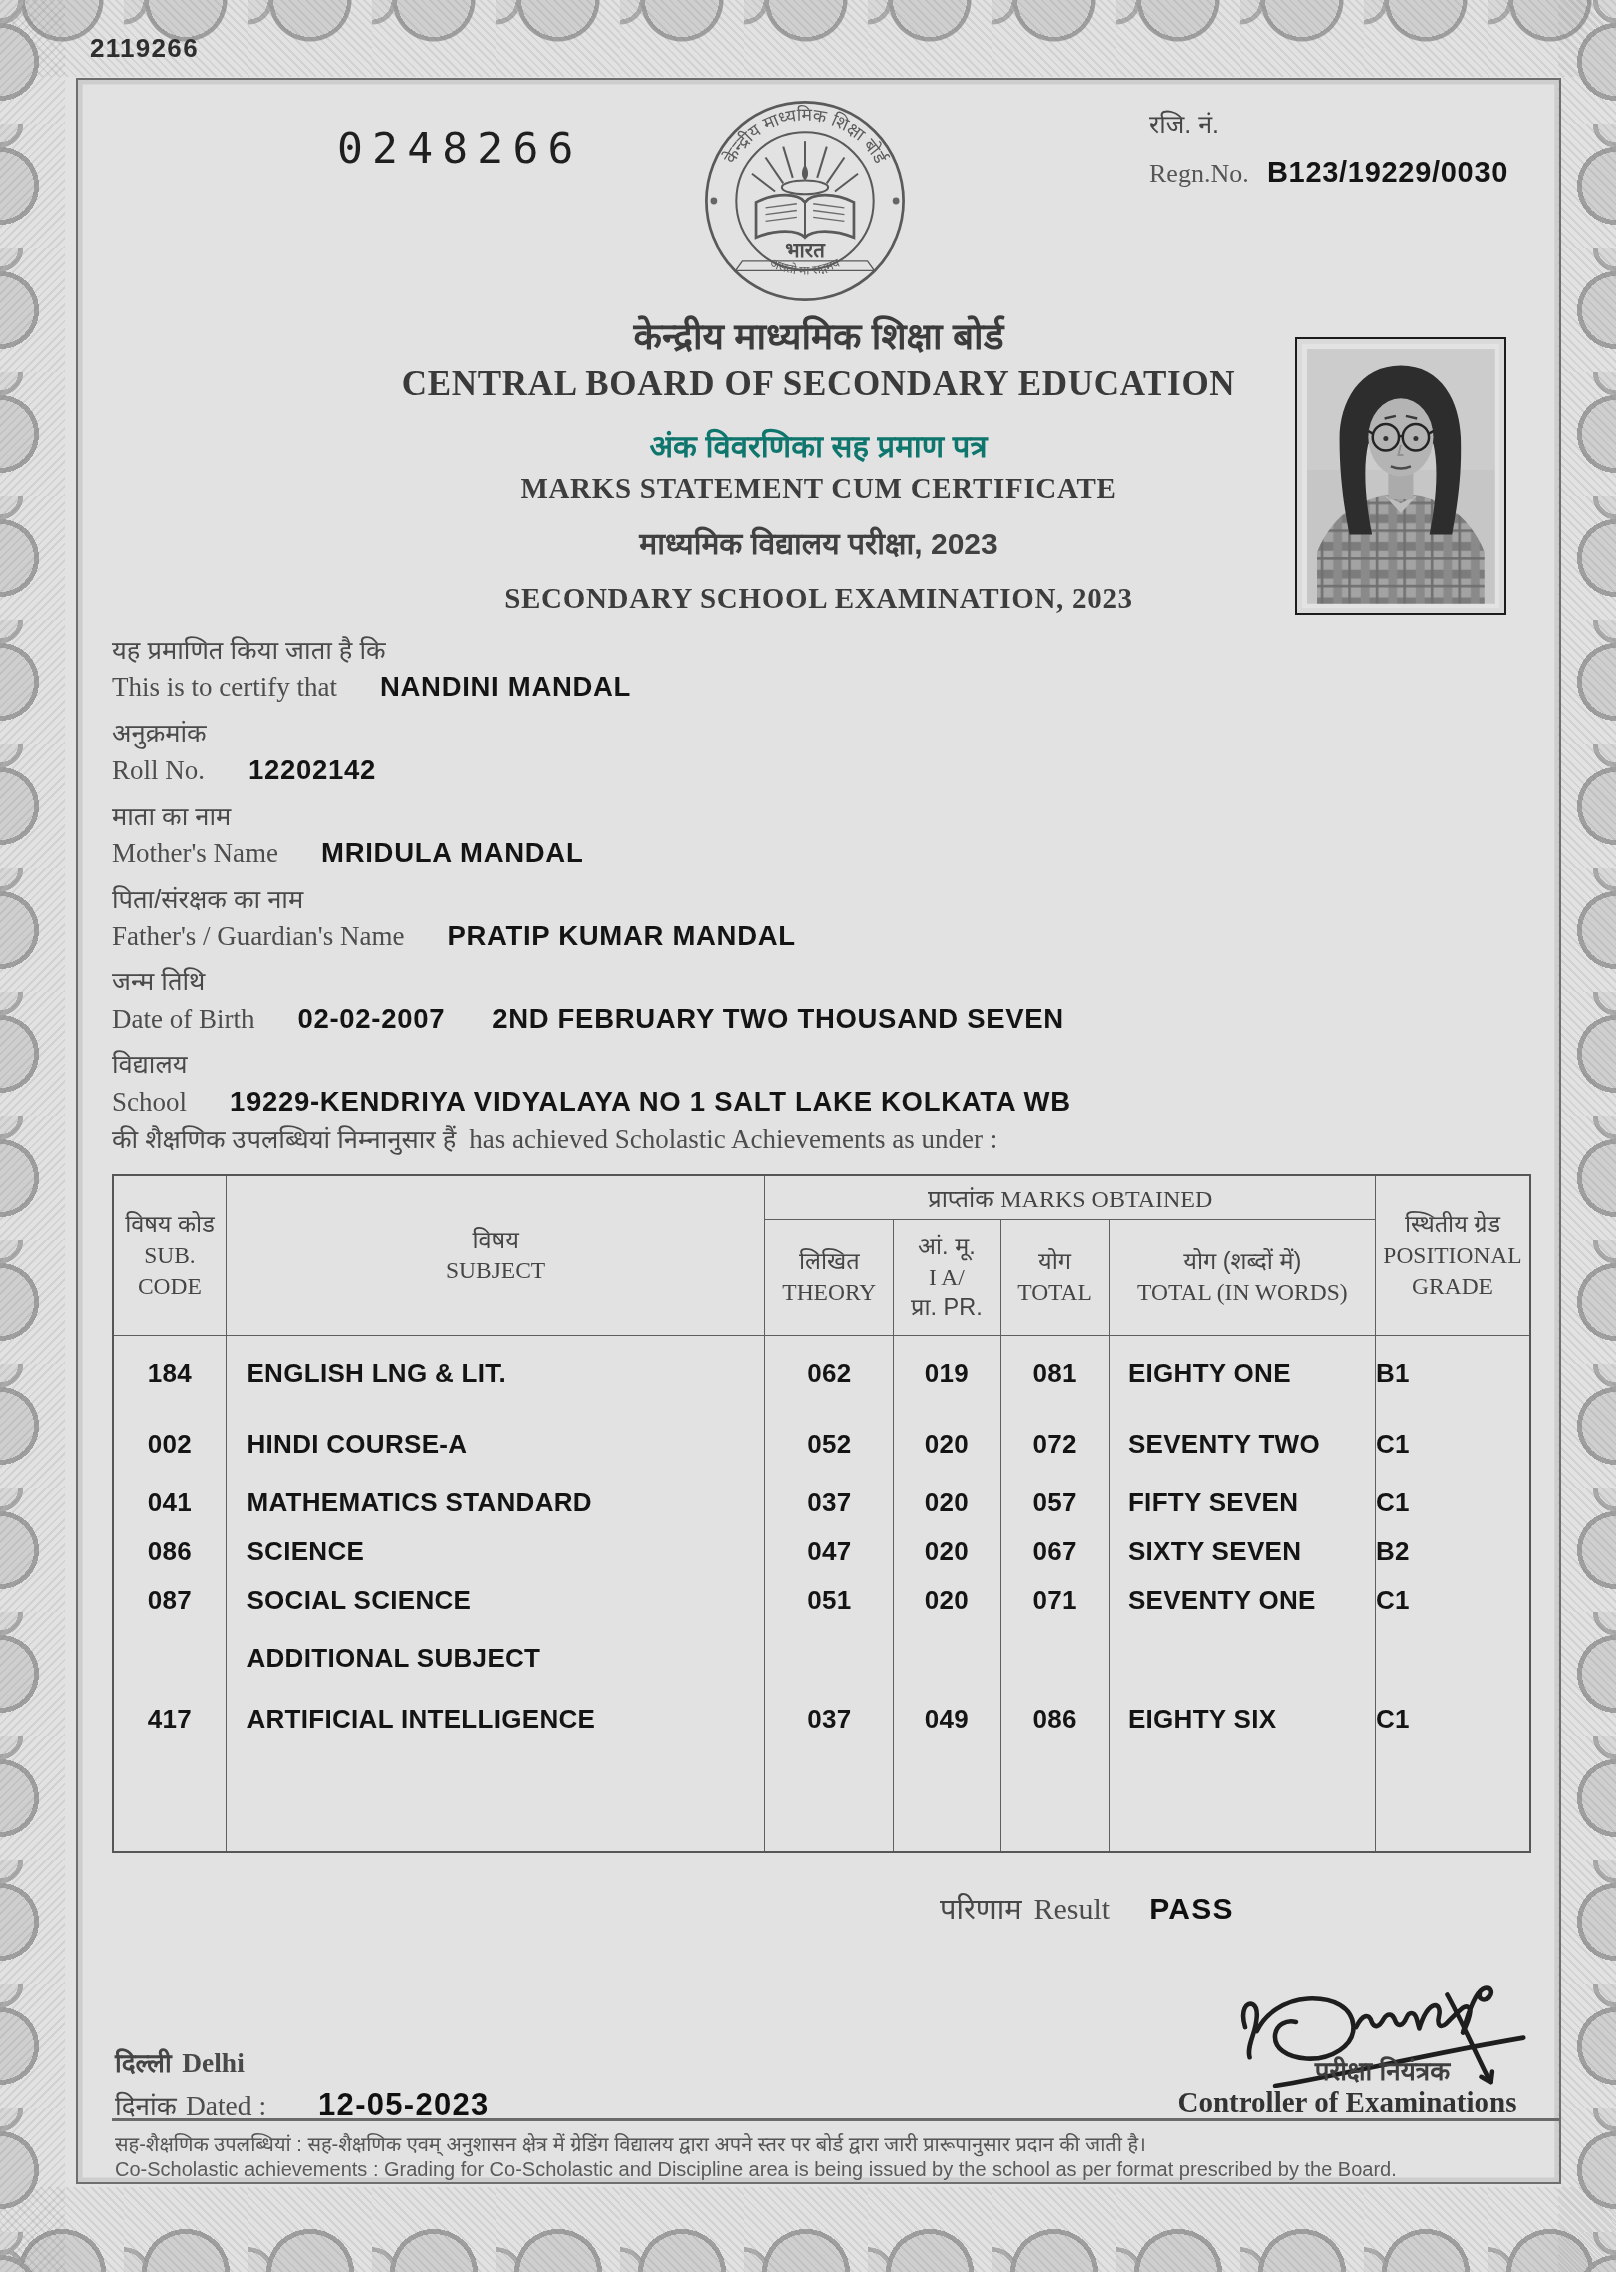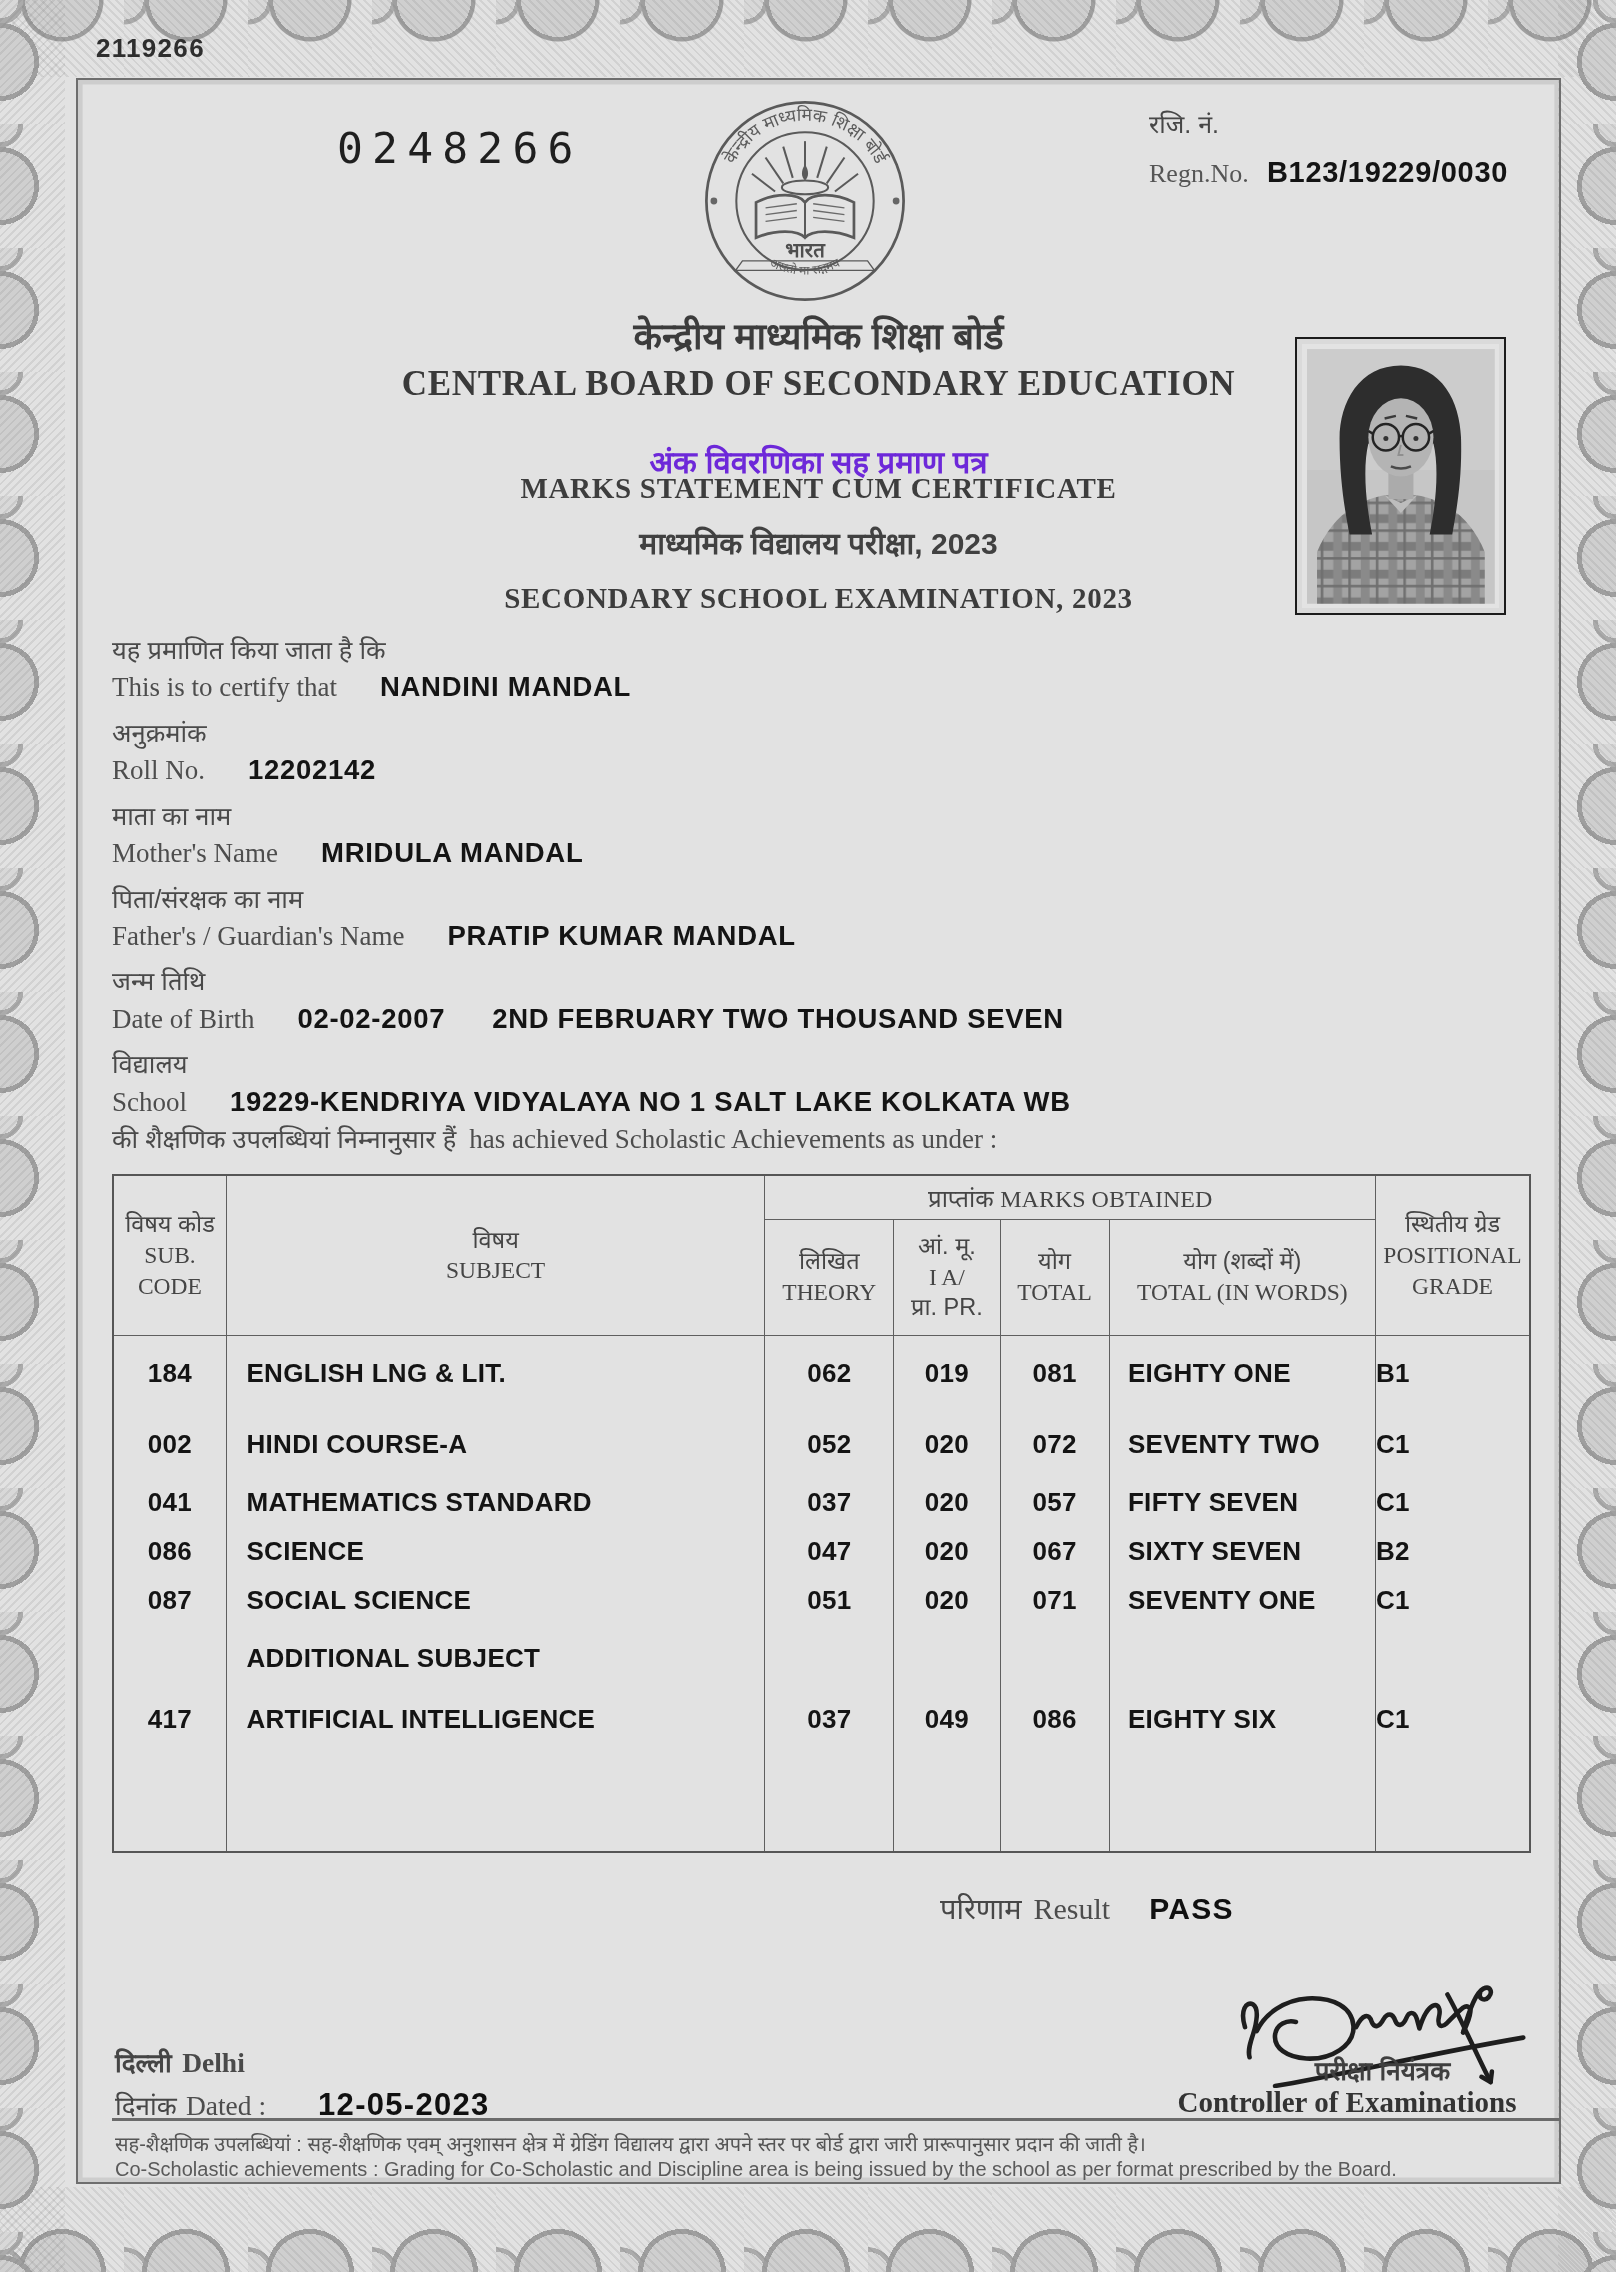--- a/index.html
+++ b/index.html
@@ -28,34 +28,34 @@
   .band-right{top:0;bottom:0;right:0;width:58px;
     background-image:
       repeating-linear-gradient(45deg, rgba(110,110,110,.14) 0 2px, rgba(0,0,0,0) 2px 5.9px),
       radial-gradient(circle at 58px 62px, #cfcfcf 0 34px, #9f9f9f 34px 39px, rgba(0,0,0,0) 39px),
       radial-gradient(circle at 58px 0px, #d8d8d8 0 18.3px, #ababab 18.3px 23px, rgba(0,0,0,0) 23.5px);
     background-size:58px 124px;background-repeat:repeat-y;}
   .frame{position:absolute;left:76px;top:78px;right:55px;bottom:89px;
          border:2px solid #6e6e6e;box-shadow:inset 0 0 0 4.6px rgba(150,150,150,.28);z-index:2;}
   .abs{position:absolute;z-index:3;}
   
-  .serial{left:90px;top:33px;font-weight:bold;font-size:26px;letter-spacing:1.3px;color:#2e2e2e;z-index:4;margin-left:6px;}
+  .serial{left:90px;top:33px;font-weight:bold;font-size:26px;letter-spacing:1.3px;color:#2e2e2e;z-index:4;}
   .certno{left:337px;top:123px;font-family:"DejaVu Sans Mono",monospace;font-size:43px;
           letter-spacing:9.2px;color:#1f1f1f;}
   .regn{left:1149px;top:106px;}
   .regn .hi{font-size:25px;color:#474747;}
   .regn .row{margin-top:16px;white-space:nowrap;}
   .regn .en{font-family:"Liberation Serif",serif;font-size:26px;color:#555;}
   .regn .val{font-weight:bold;font-size:29px;color:#141414;margin-left:18.3px;letter-spacing:0.7px;}
   .photo{left:1295px;top:337px;width:211px;height:278px;border:2.6px solid #1c1c1c;
          background:#dadada;padding:4.6px;box-sizing:border-box;}
   .headings{left:76px;right:55px;text-align:center;}
   .hd-hi1{top:309px;font-size:37px;font-weight:bold;color:#3c3c3c;}
   .hd-en1{top:364px;font-family:"Liberation Serif",serif;font-weight:bold;font-size:35px;color:#3a3a3a;letter-spacing:0.7px;}
-  .hd-hi2{top:424px;font-size:31px;font-weight:bold;color:#6d28d9;margin-top:16px;}
+  .hd-hi2{top:424px;font-size:31px;font-weight:bold;color:#0f766e;}
   .hd-en2{top:472px;font-family:"Liberation Serif",serif;font-weight:bold;font-size:29px;color:#3d3d3d;letter-spacing:0.7px;}
   .hd-hi3{top:522px;font-size:30px;font-weight:bold;color:#414141;}
   .hd-en3{top:570px;font-family:"Liberation Serif",serif;font-weight:bold;font-size:29px;color:#3d3d3d;letter-spacing:0.7px;margin-top:12px;}
   
   .info{left:112px;top:620px;width:1151px;}
   .f-hi{font-size:25.5px;color:#4a4a4a;margin-top:15.7px;line-height:1.15;}
   .f-row{margin-top:5.9px;line-height:1.15;white-space:nowrap;}
   .f-en{font-family:"Liberation Serif",serif;font-size:27px;color:#4d4d4d;}
   .f-val{font-weight:bold;font-size:27.5px;color:#141414;margin-left:43px;letter-spacing:0.7px;}
   .f-val2{font-weight:bold;font-size:27.5px;color:#141414;margin-left:47px;letter-spacing:0.7px;}

